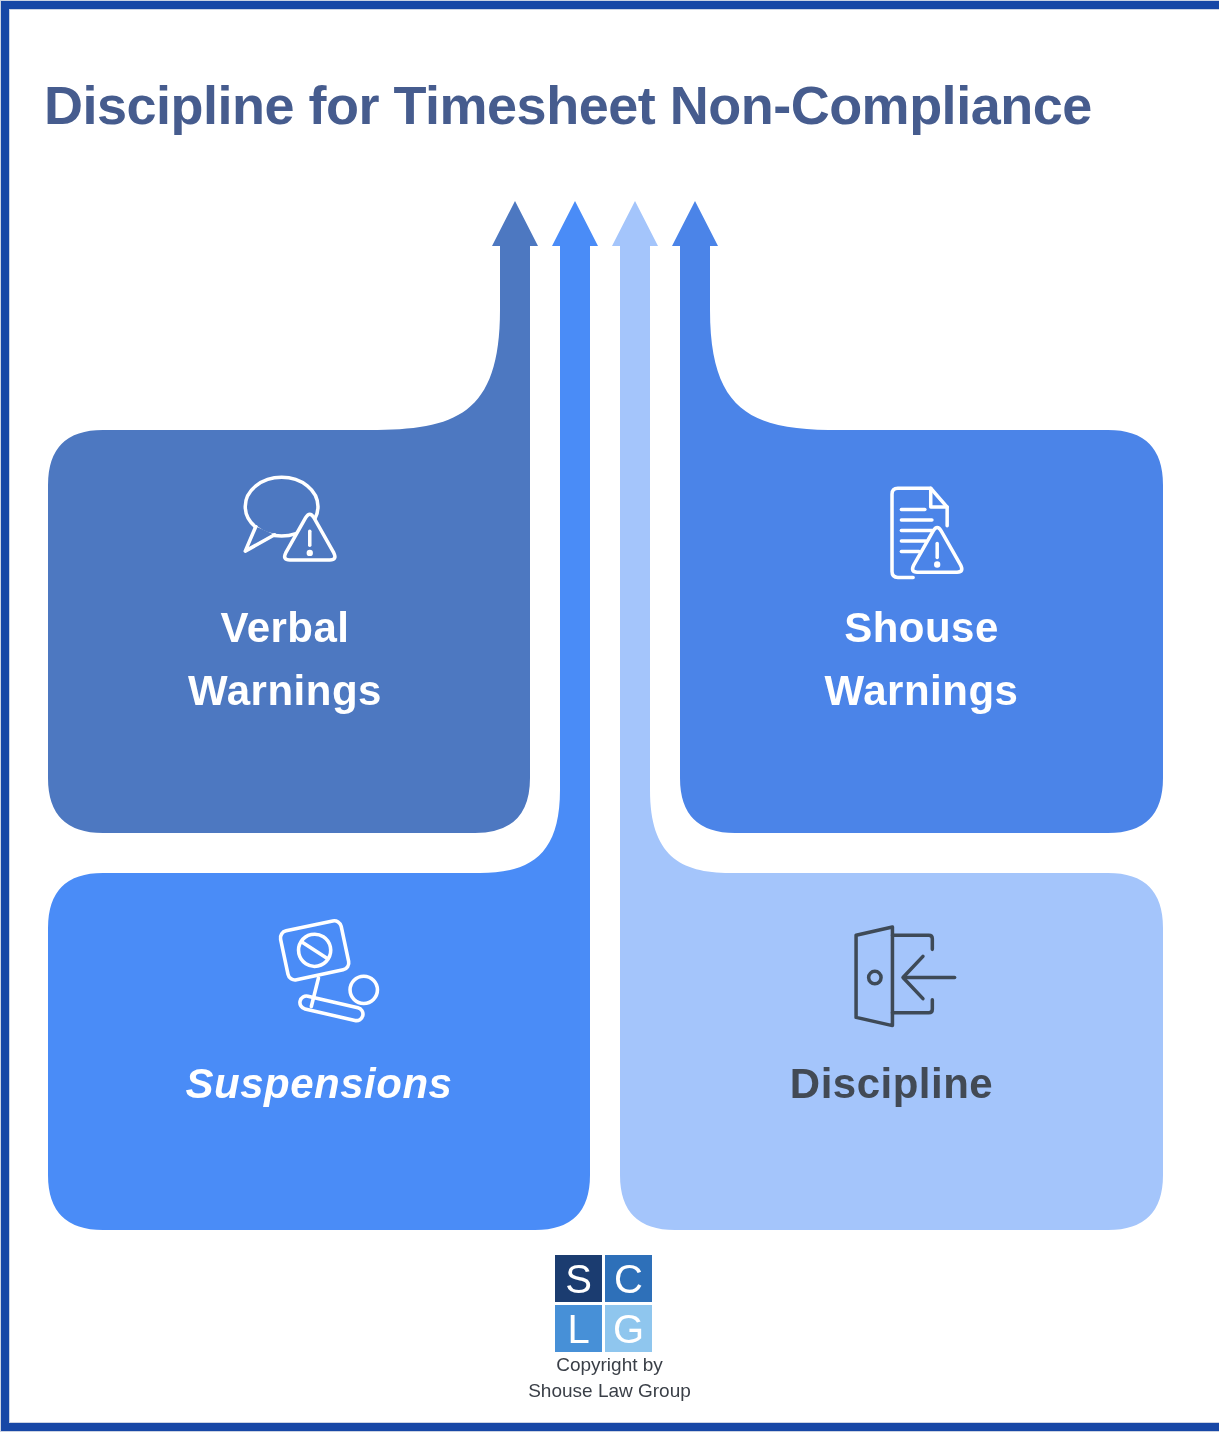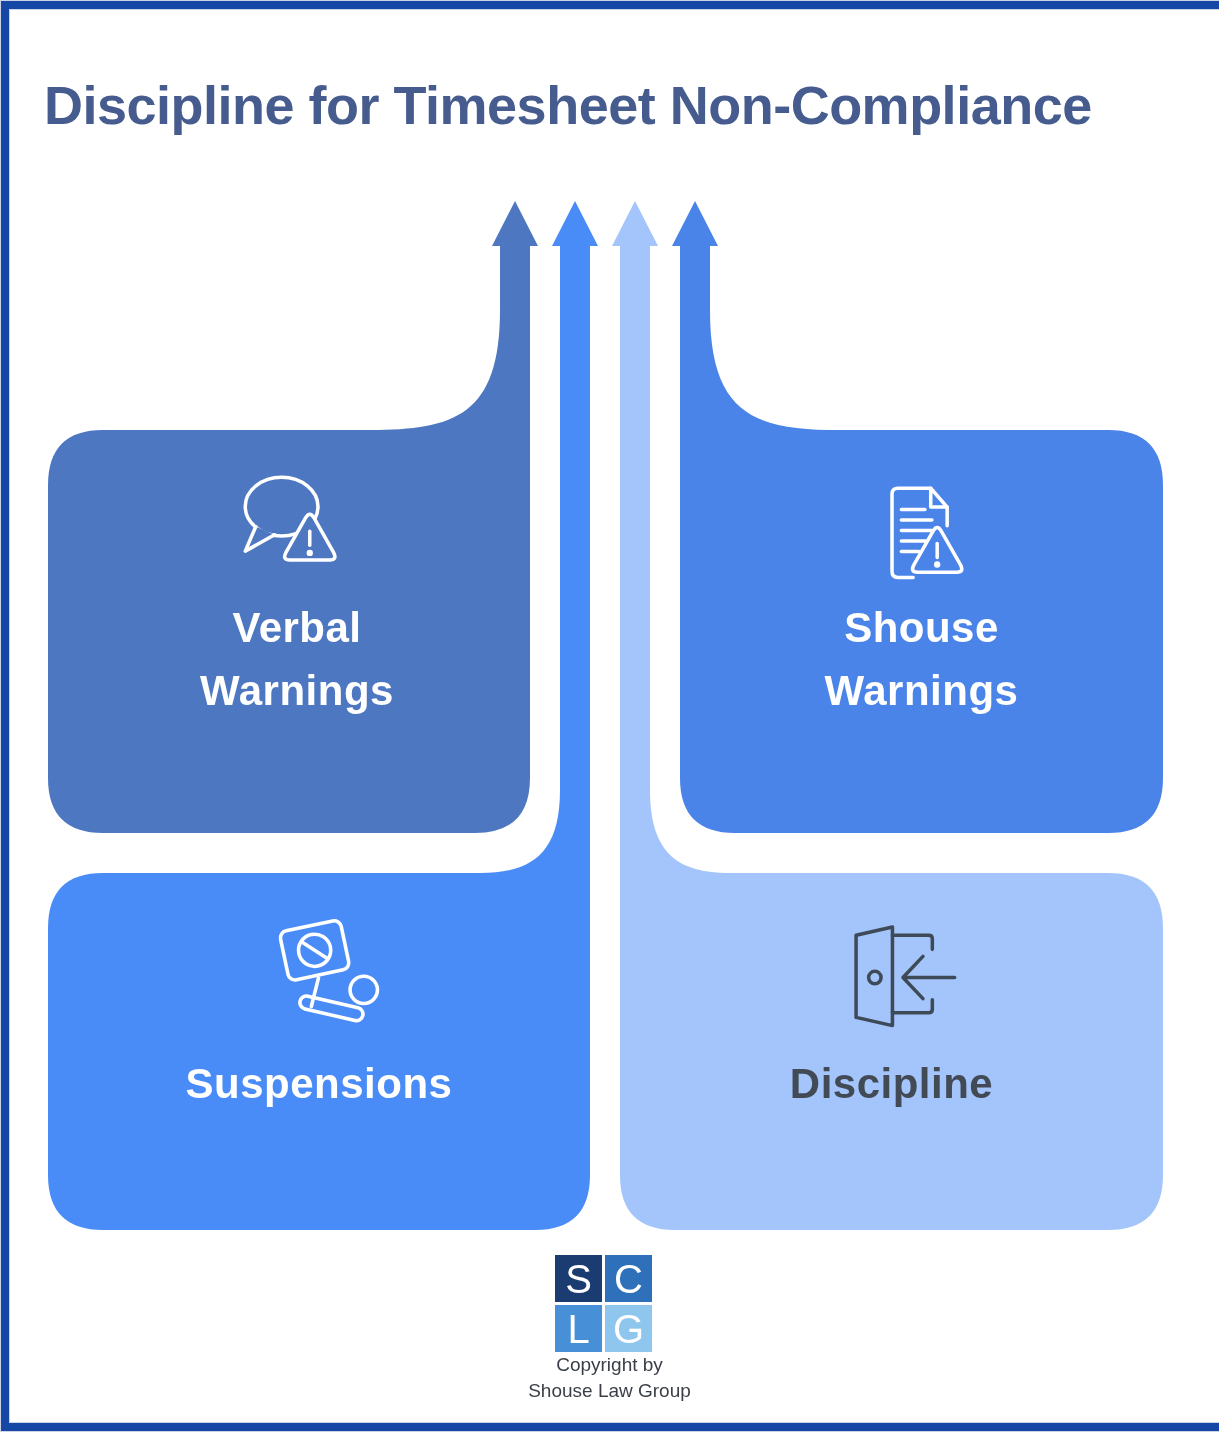--- a/index.html
+++ b/index.html
@@ -23,23 +23,23 @@
     color:#465c8e;letter-spacing:-0.5px;
     white-space:nowrap;
   }
   .flow-svg{position:absolute;left:0;top:0;width:1219px;height:1432px;}
   .stage-label{
     position:absolute;text-align:center;
     font-weight:bold;font-size:42px;line-height:1.5;
     color:#ffffff;letter-spacing:0.5px;
   }
   .stage-label.dark{color:#424a55;}
-  .label-verbal{left:56px;top:596px;width:482px;}
+  .label-verbal{left:44px;top:596px;width:482px;}
   .label-written{left:680px;top:596px;width:483px;}
-  .label-suspensions{left:48px;top:1052px;width:542px;}
+  .label-suspensions{left:48px;top:1052px;width:542px;font-style:italic;}
   .label-termination{left:620px;top:1052px;width:543px;}
   .stage-icon{position:absolute;}
   .icon-verbal{left:230px;top:466px;}
   .icon-written{left:858px;top:474px;}
   .icon-suspensions{left:266px;top:916px;}
   .icon-termination{left:842px;top:920px;}
   .logo-svg{position:absolute;left:555px;top:1255px;}
   .logo-letter{
     font-family:"Liberation Sans",sans-serif;
     font-size:40px;fill:#ffffff;font-weight:400;

